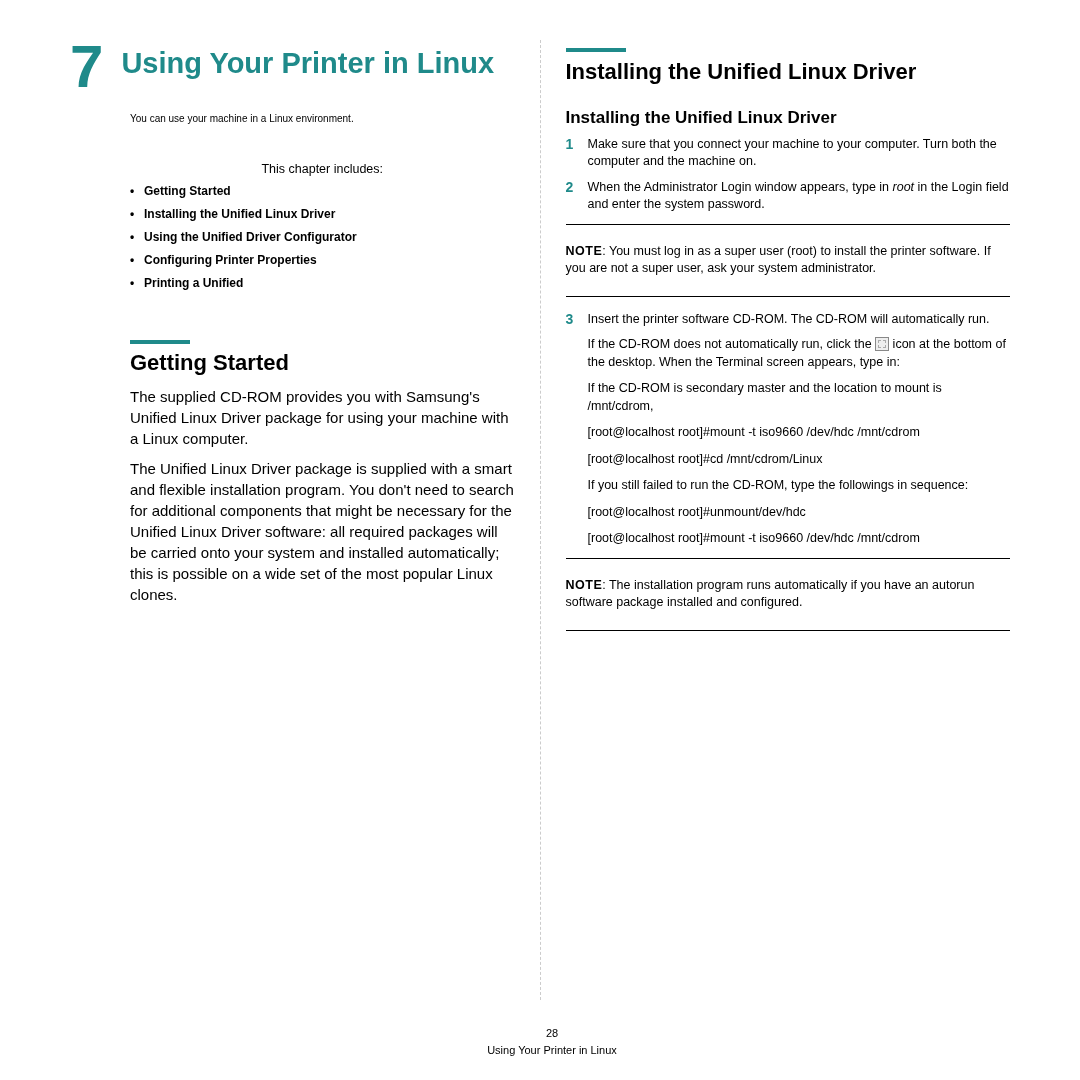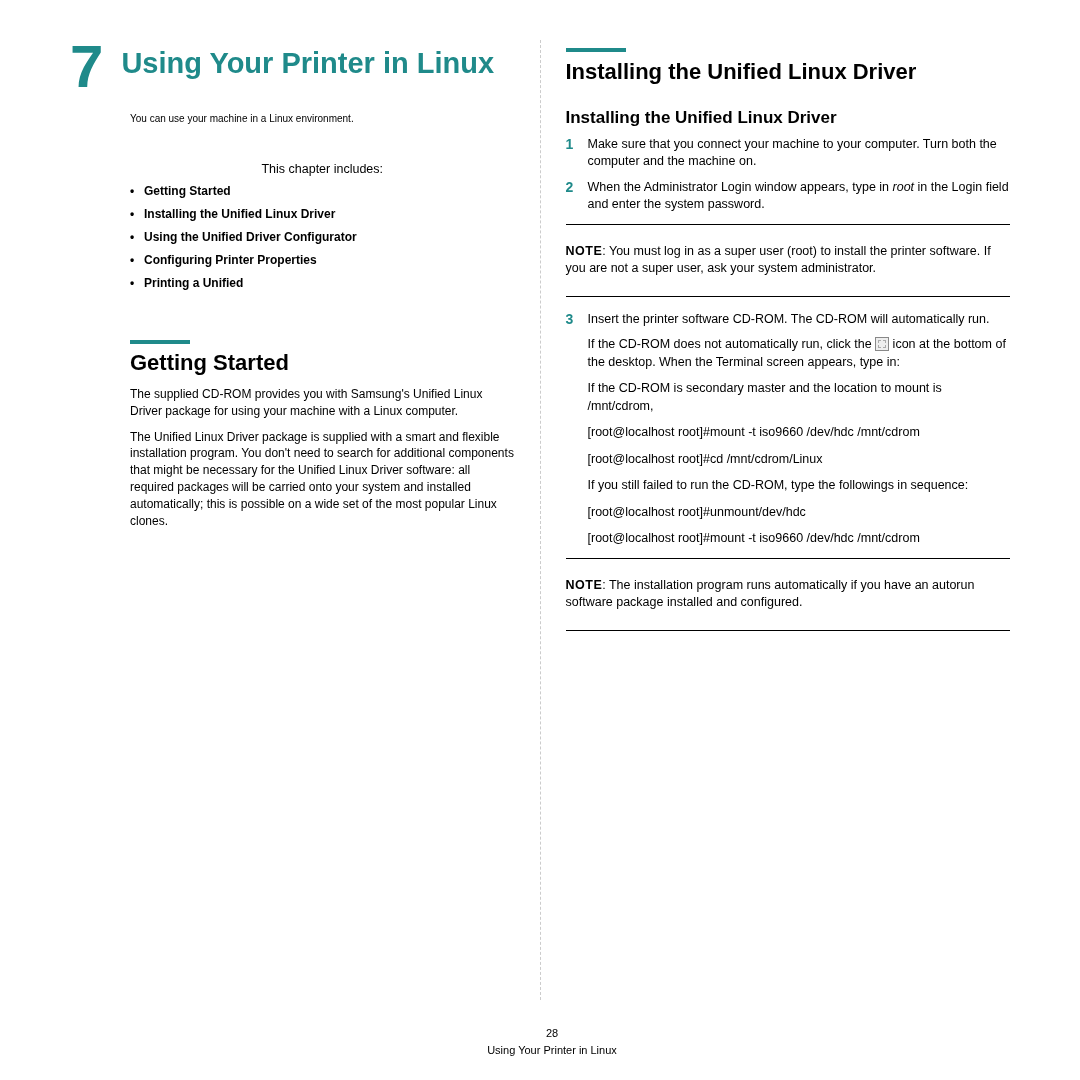--- a/index.html
+++ b/index.html
@@ -100,21 +100,21 @@
     padding-left: 0;
     line-height: 1.25;
     margin-bottom: 22px;
   }
   .sub-h {
     font-size: 17px;
     font-weight: bold;
     margin-bottom: 8px;
   }
   .body-p {
-    font-size: 12px;
+    font-size: 15px;
     line-height: 1.4;
     margin-bottom: 9px;
     padding-left: 60px;
   }
   .ol {
     list-style: none;
     counter-reset: step;
   }
   .ol > li {
     font-size: 12.5px;

